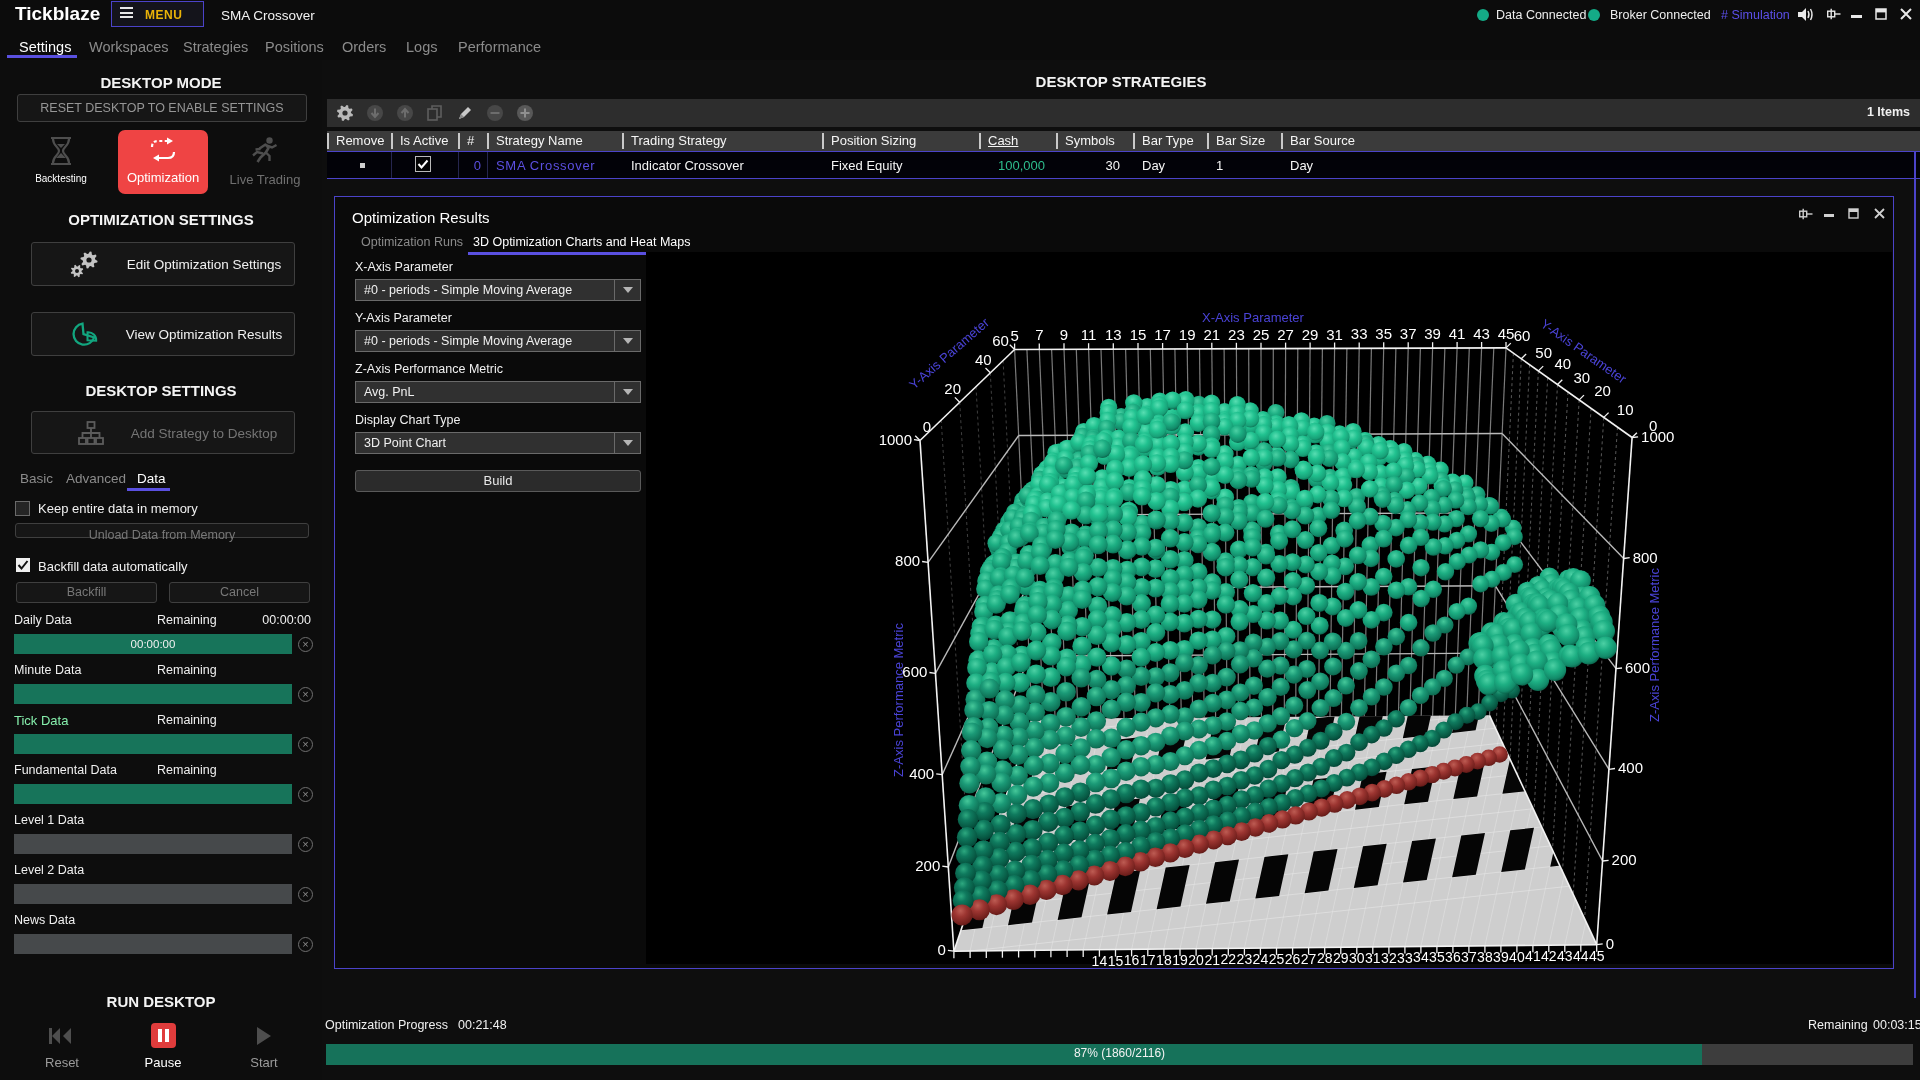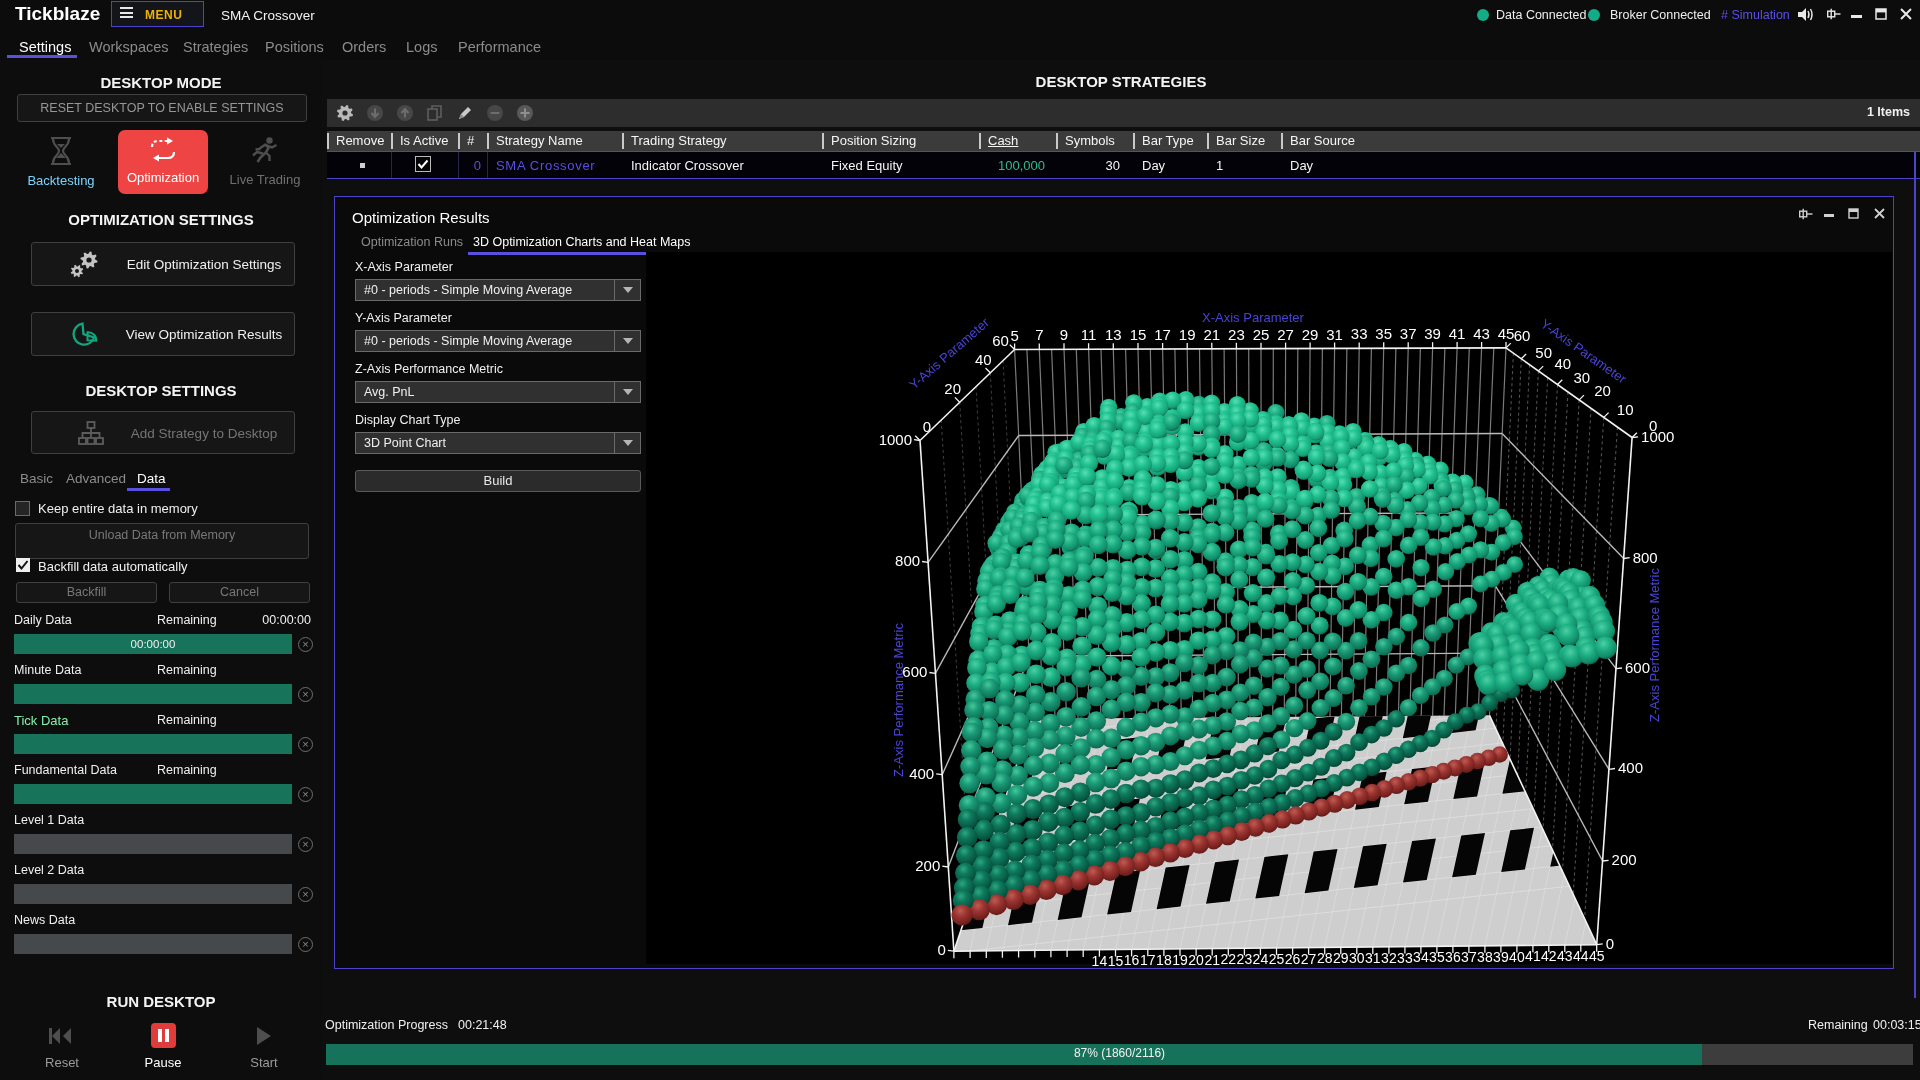--- a/index.html
+++ b/index.html
@@ -63,21 +63,21 @@
 
 <div class="abs" style="left:0;top:60px;width:322px;height:1020px;background:#0d0d0d;">
   <div class="hdr abs" style="left:0;top:14px;width:322px;">DESKTOP MODE</div>
   <div class="btn abs" style="left:17px;top:34px;width:290px;height:28px;font-size:12.5px;line-height:26px;color:#969696;">RESET DESKTOP TO ENABLE SETTINGS</div>
 
   <div class="abs" style="left:17px;top:70px;width:88px;height:64px;text-align:center;">
     <svg width="26" height="30" viewBox="0 0 26 30" style="margin-top:6px;">
       <path d="M3,2 h20 M3,28 h20 M5,3 c0,7 6,8 6,12 c0,4 -6,5 -6,12 M21,3 c0,7 -6,8 -6,12 c0,4 6,5 6,12" stroke="#4e4e4e" stroke-width="2.2" fill="none"></path>
       <path d="M8,22 L13,17 L18,22 Z M9,8 L17,8 L13,12 Z" fill="#4e4e4e"></path>
     </svg>
-    <div style="font-size:13px;color:#7dd3fc;margin-top:3px;">Backtesting</div>
+    <div style="font-size:10px;color:#ffffff;margin-top:3px;">Backtesting</div>
   </div>
   <div class="abs" style="left:118px;top:70px;width:90px;height:64px;background:#ef4444;border-radius:7px;text-align:center;">
     <svg width="30" height="26" viewBox="0 0 30 26" style="margin-top:7px;">
       <path d="M4,10 Q4,4 10,4 L20,4" stroke="#fff" stroke-width="2.2" fill="none" stroke-dasharray="3 2.4"></path>
       <path d="M19,0.5 L25,4 L19,7.5 Z" fill="#fff"></path>
       <path d="M26,15 Q26,21 20,21 L10,21" stroke="#fff" stroke-width="2.2" fill="none"></path>
       <path d="M11,17.5 L5,21 L11,24.5 Z" fill="#fff"></path>
     </svg>
     <div style="font-size:13px;color:#fff;margin-top:3px;">Optimization</div>
   </div>
@@ -122,21 +122,21 @@
   </div>
 
   <div class="abs" style="left:20px;top:411px;font-size:13.5px;color:#8b8b8b;">Basic</div>
   <div class="abs" style="left:66px;top:411px;font-size:13.5px;color:#8b8b8b;">Advanced</div>
   <div class="abs" style="left:137px;top:411px;font-size:13.5px;color:#fff;">Data</div>
   <div class="abs" style="left:127px;top:428px;width:43px;height:2.5px;background:#5a50e0;"></div>
 
   <div class="abs" style="left:15px;top:441px;width:15px;height:15px;background:#252525;border:1px solid #6a6a6a;"></div>
   <div class="abs" style="left:38px;top:441px;font-size:13px;color:#f0f0f0;">Keep entire data in memory</div>
 
-  <div class="btn abs" style="left:15px;top:463px;width:294px;height:36px;font-size:12.5px;line-height:22px;color:#787878;">Unload Data from Memory</div>
+  <div class="btn abs" style="left:15px;top:463px;width:294px;height:15px;font-size:12.5px;line-height:22px;color:#787878;">Unload Data from Memory</div>
 
   <div class="abs" style="left:16px;top:498px;width:14px;height:14px;background:#f0f0f0;">
     <svg width="14" height="14" viewBox="0 0 14 14">
           <path d="M2.5 7 L5.5 10.5 L11.5 3" stroke="#111" stroke-width="2" fill="none"></path>
         </svg>
   </div>
   <div class="abs" style="left:38px;top:499px;font-size:13px;color:#f0f0f0;">Backfill data automatically</div>
 
   <div class="btn abs" style="left:16px;top:522px;width:141px;height:21px;font-size:12.5px;line-height:19px;color:#787878;">Backfill</div>
   <div class="btn abs" style="left:169px;top:522px;width:141px;height:21px;font-size:12.5px;line-height:19px;color:#787878;">Cancel</div>

